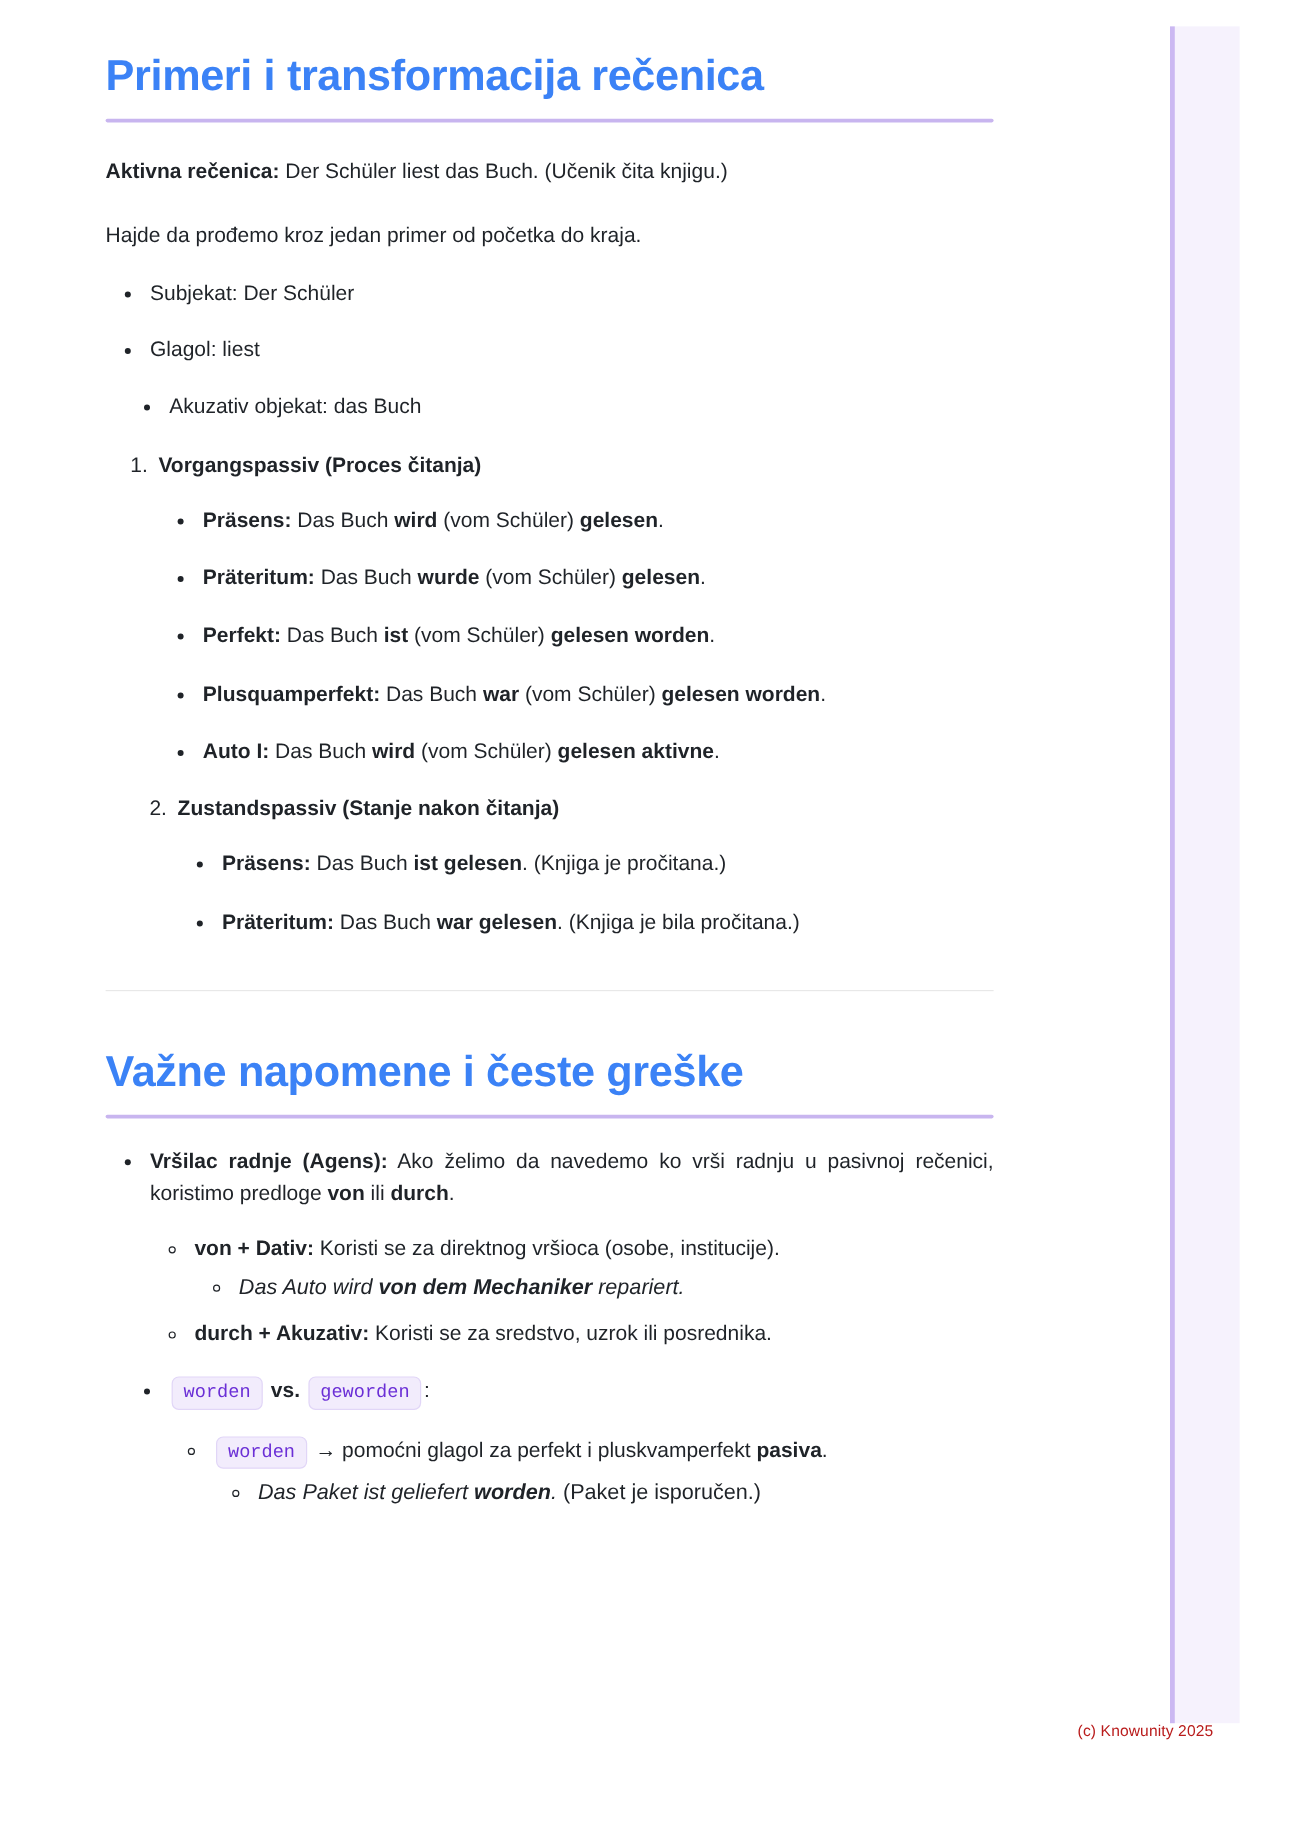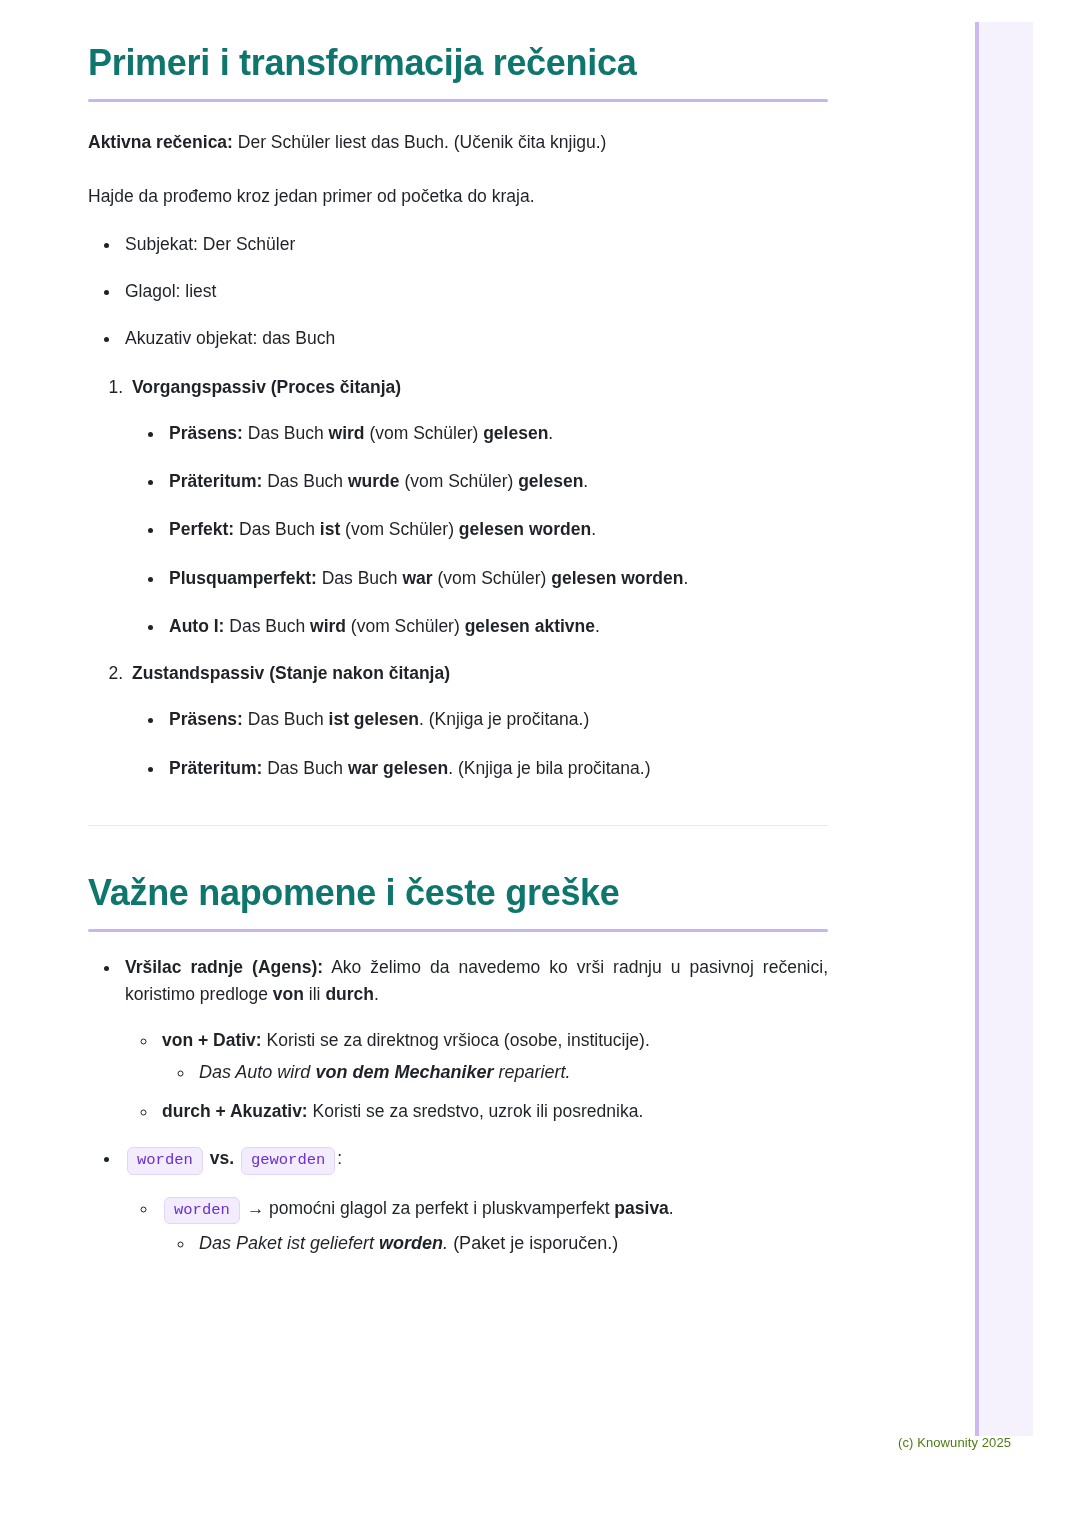--- a/index.html
+++ b/index.html
@@ -23,38 +23,38 @@
     height: 1414px;
     background: #f6f2fd;
     border-left: 4px solid #cbb8f2;
   }
 
   .copyright {
     position: absolute;
     left: 898px;
     top: 1435px;
     font-size: 13px;
-    color: #4d7c0f;
+    color: #b91c1c;
     letter-spacing: 0.1px;
     white-space: nowrap;
   }
 
   
   .page {
     position: absolute;
     left: 88px;
     top: 0;
     width: 740px;
   }
 
   h1.section-title {
     font-size: 36px;
     line-height: 1.18;
     font-weight: bold;
-    color: #0f766e;
+    color: #3b82f6;
     margin: 0;
     padding-top: 42px;
     letter-spacing: -0.3px;
   }
   h1.section-title.second { padding-top: 46px; }
 
   .title-rule {
     height: 3px;
     background: #c8b5ef;
     margin-top: 15px;
@@ -76,21 +76,21 @@
   }
   ul.lvl1 { list-style: disc; }
   ol.lvl1 { list-style: decimal; padding-left: 40px; }
 
   ul.lvl1 > li, ol.lvl1 > li {
     font-size: 17.5px;
     line-height: 1.5;
     margin-bottom: 21px;
     padding-left: 4px;
   }
-  ul.lvl1 > li:last-child, ol.lvl1 > li:last-child { margin-bottom: 0; }
+  ul.lvl1 > li:last-child, ol.lvl1 > li:last-child { margin-bottom: 0; margin-left: 16px; }
 
   ul.lvl2 {
     list-style: disc;
     margin: 20px 0 0 0;
     padding-left: 33px;
   }
   ul.lvl2.circle { list-style: circle; }
   ul.lvl2 > li {
     font-size: 17.5px;
     line-height: 1.5;

